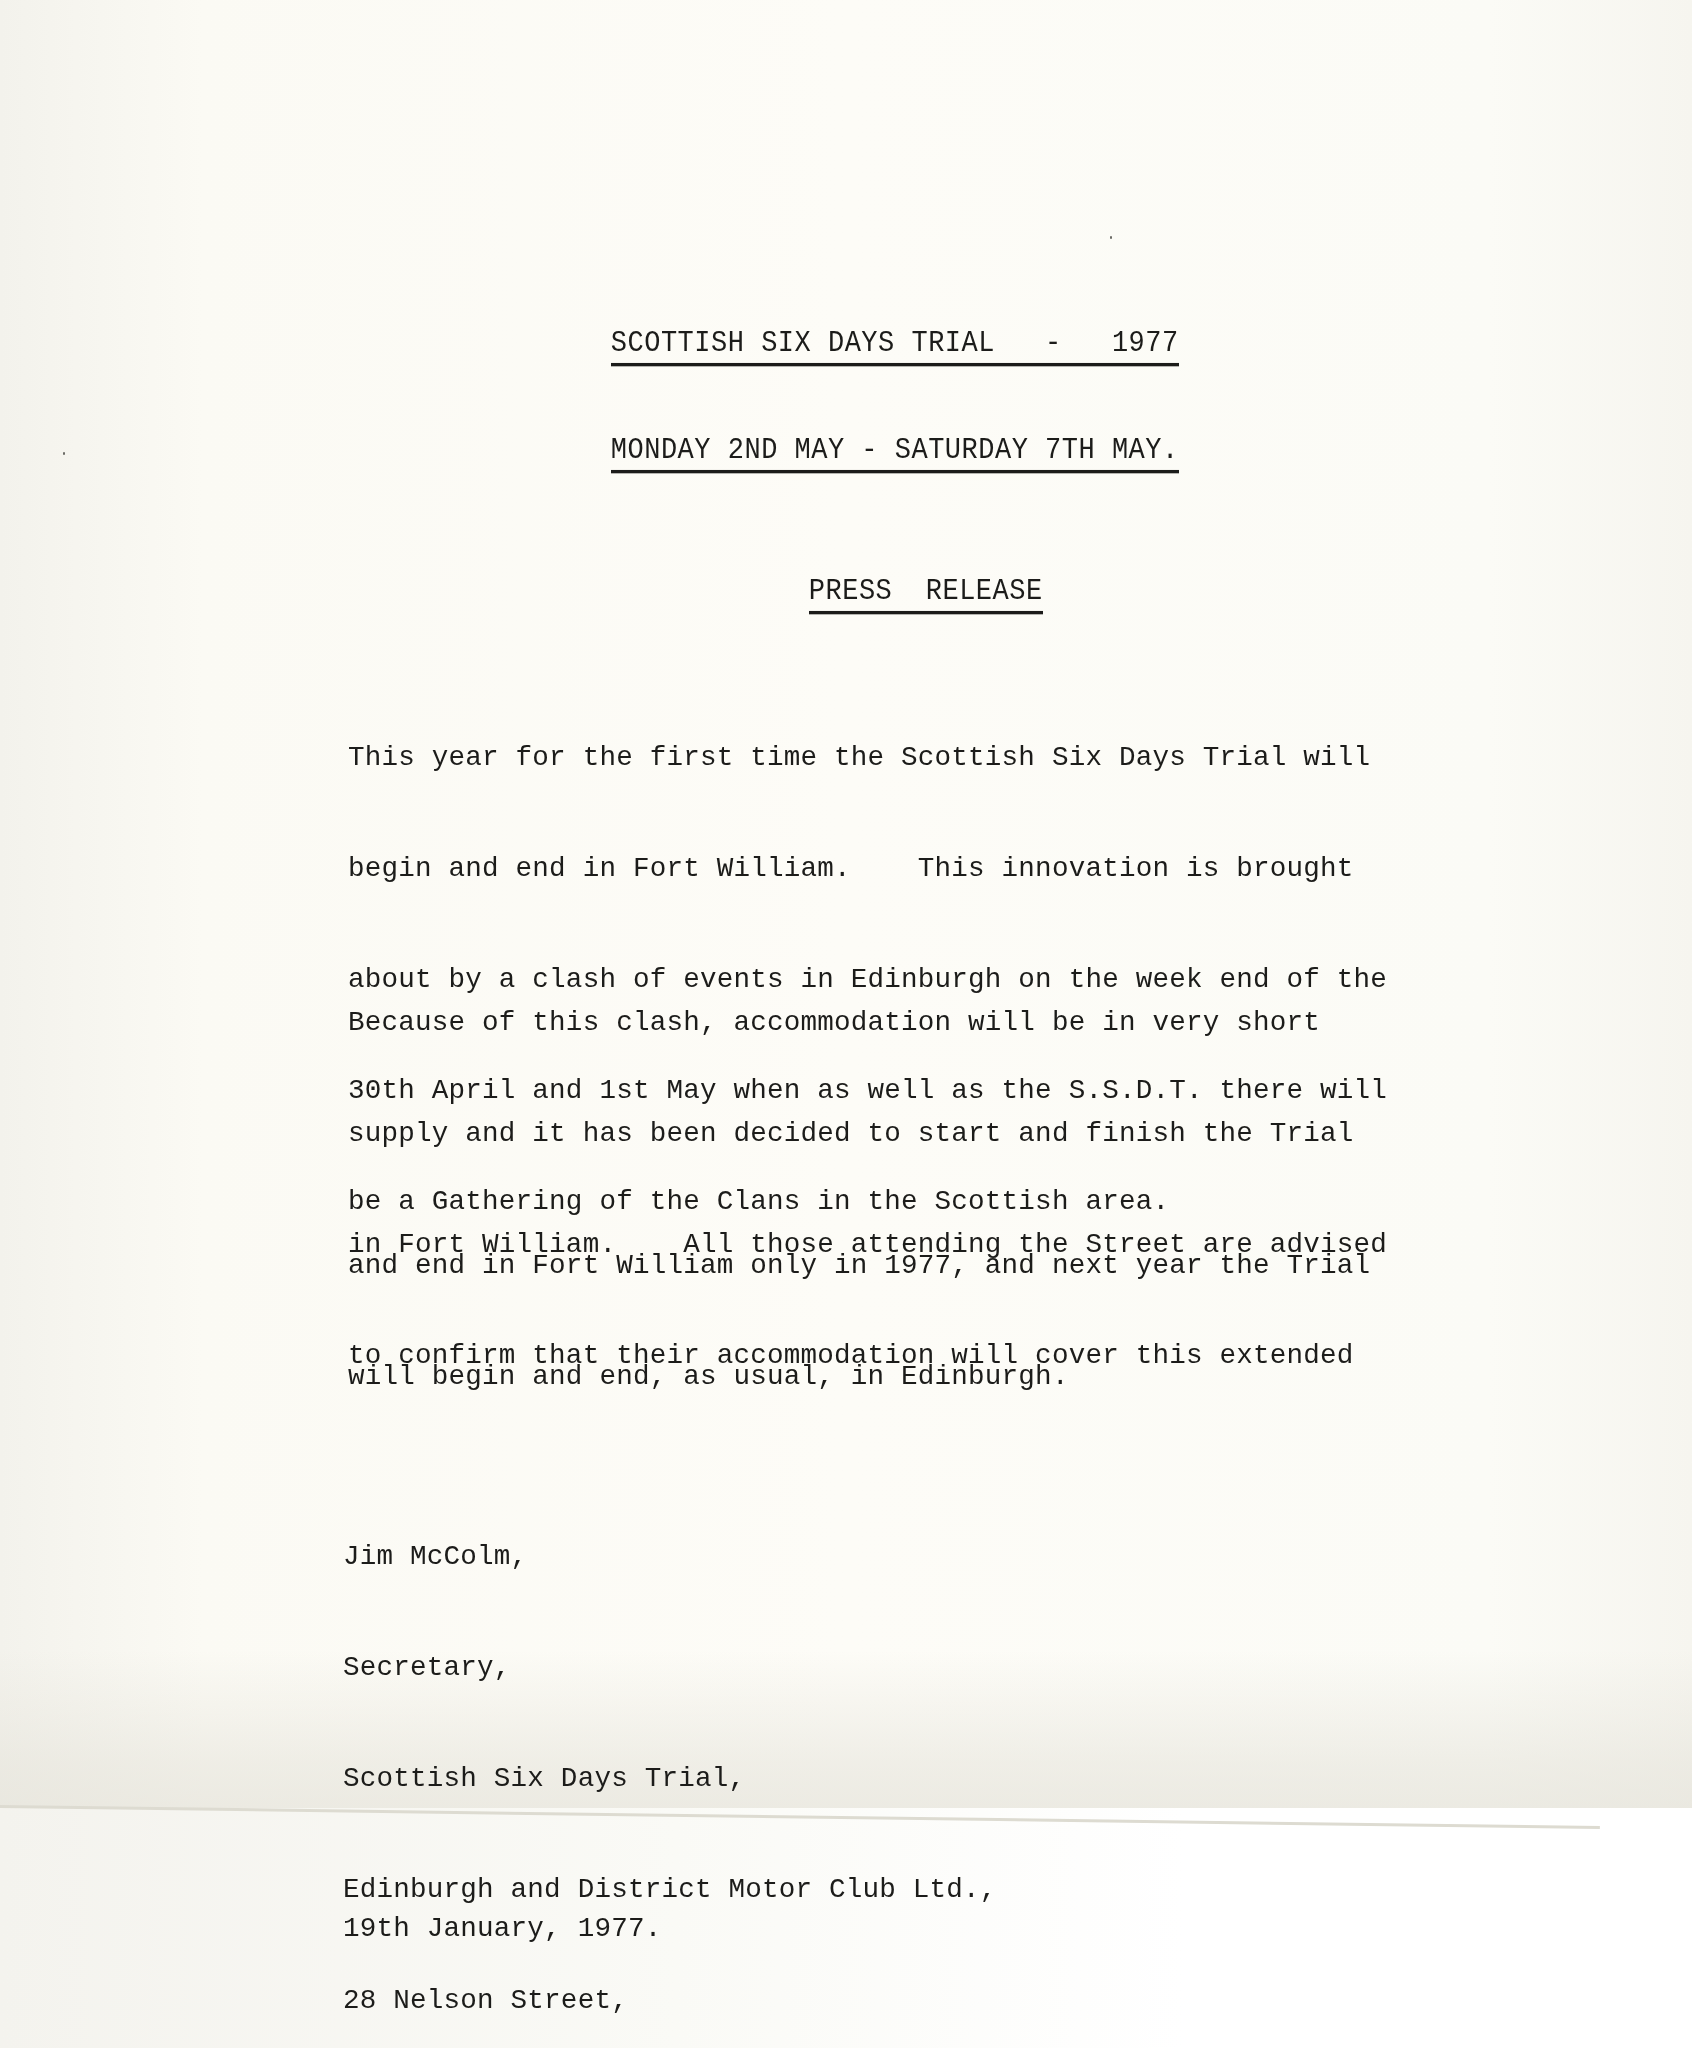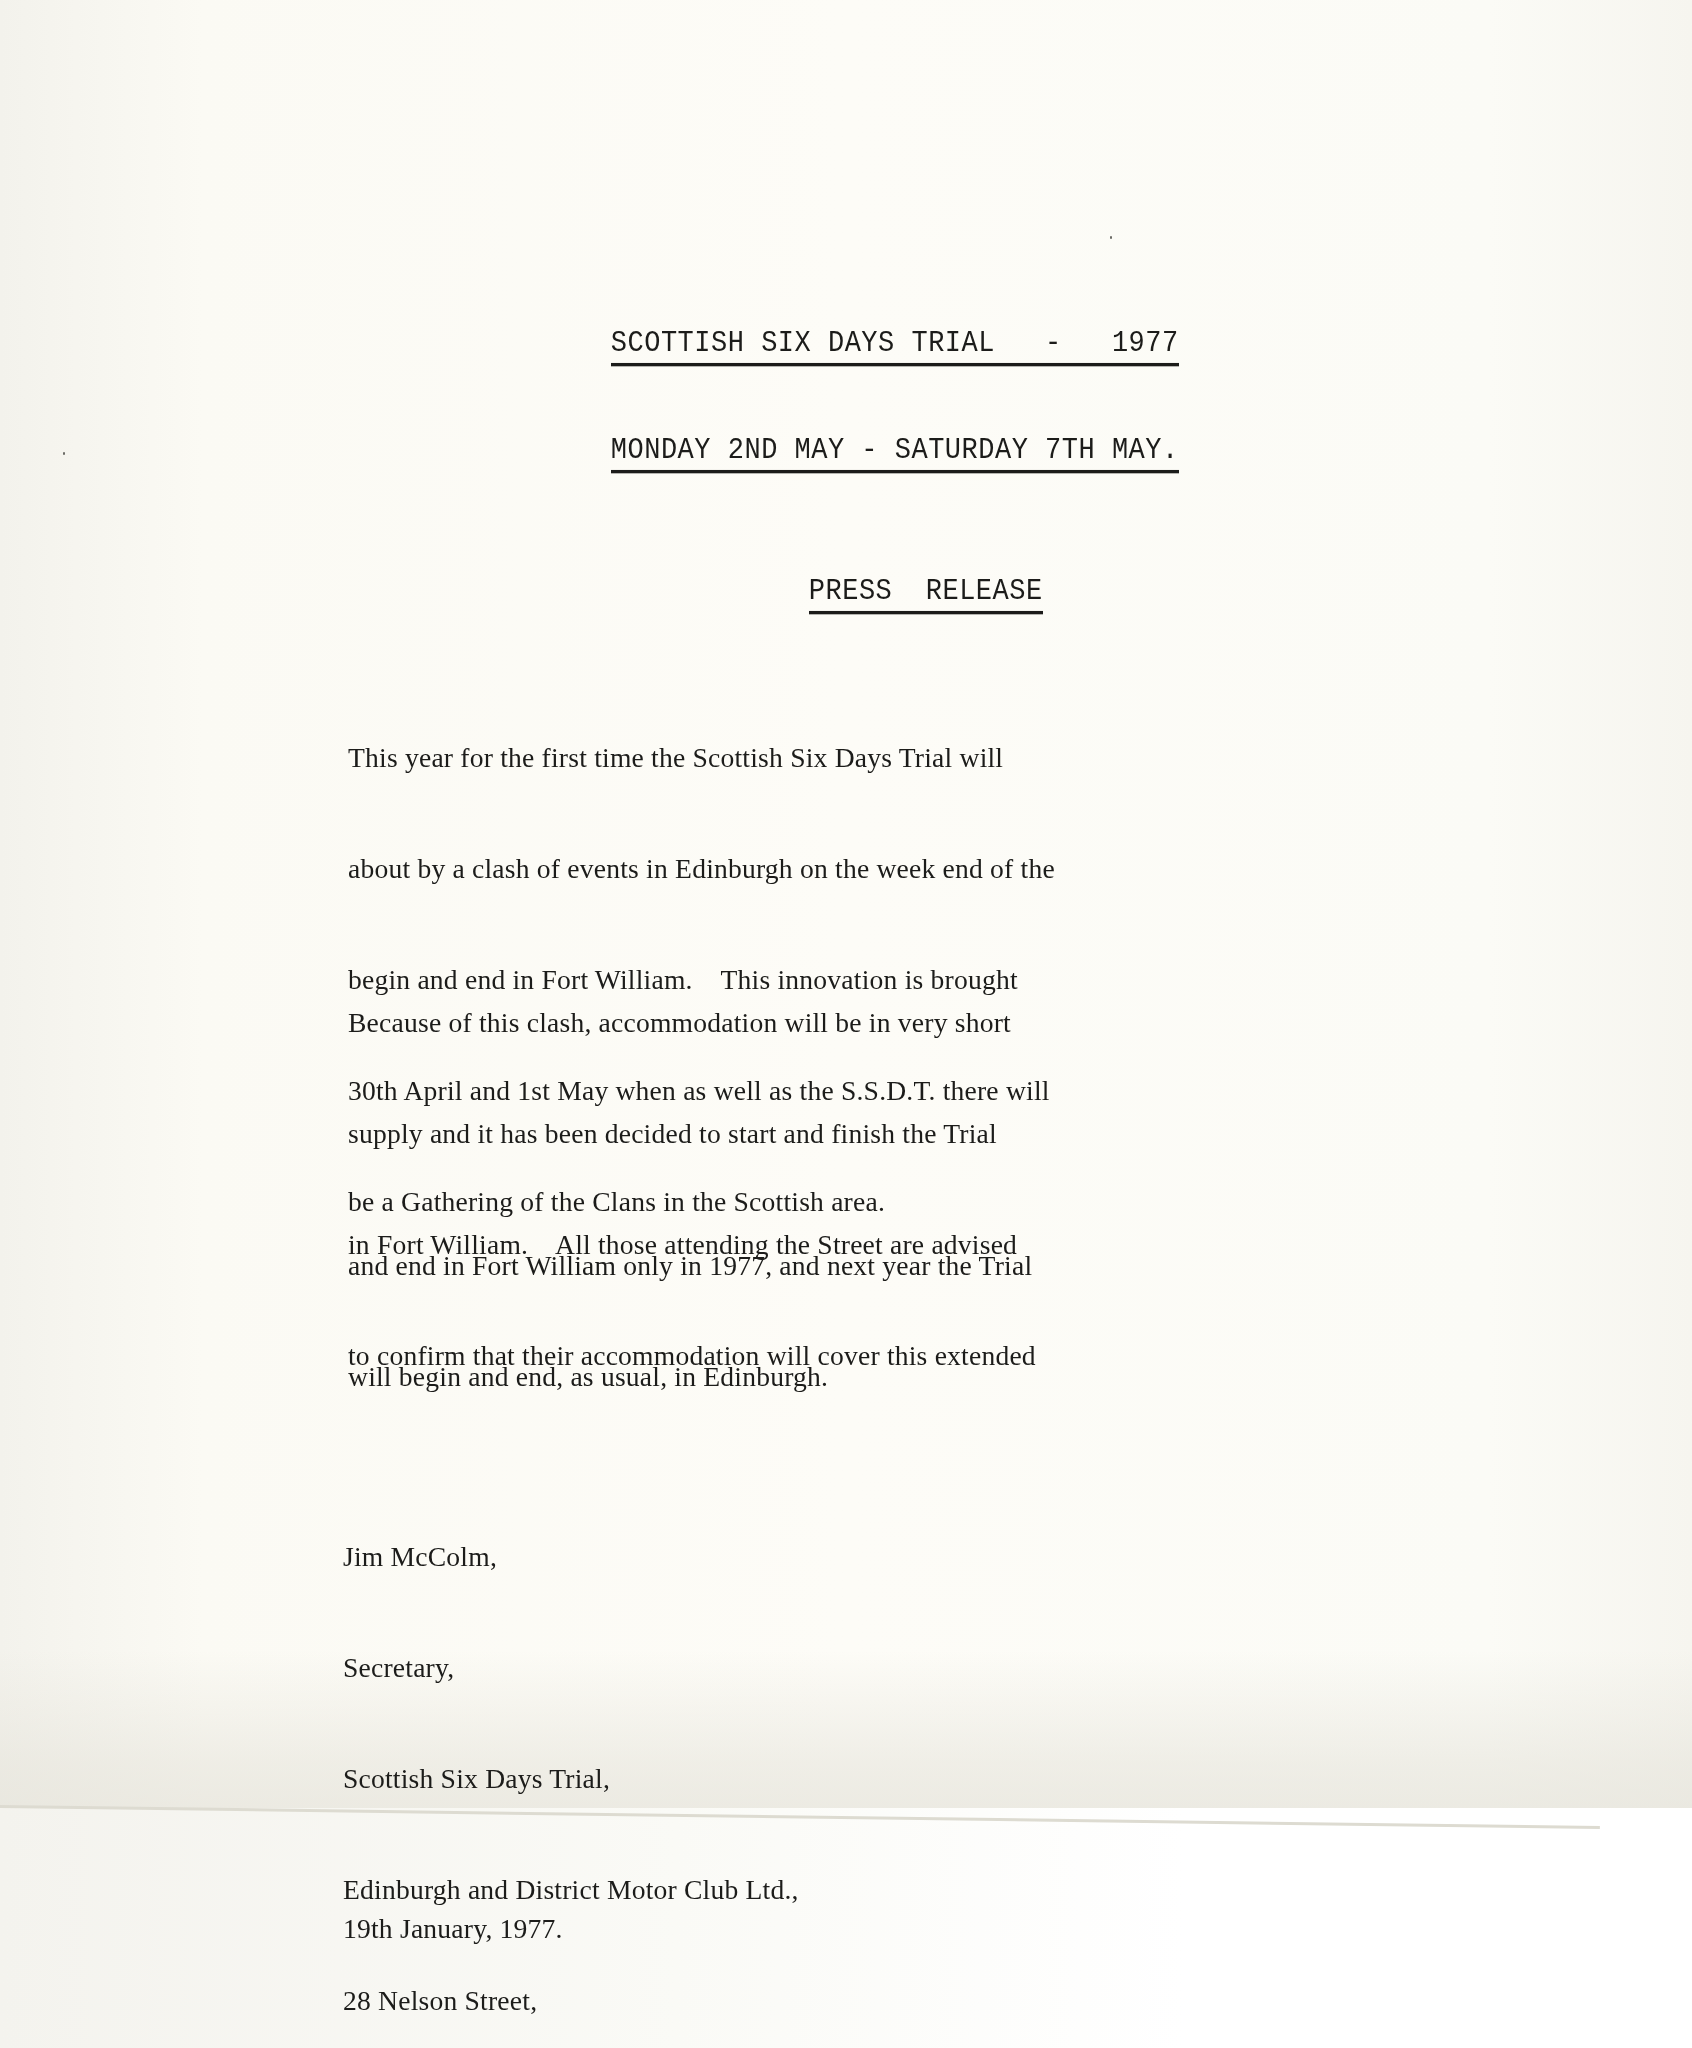--- a/index.html
+++ b/index.html
@@ -63,21 +63,21 @@
       padding-bottom: 4px;
     }
     .body-text {
       position: absolute;
       left: 348px;
       font-size: 27.6px;
       line-height: 37px;
       white-space: pre;
       letter-spacing: 0.2px;
     }
-    .para-line { display: block; font-family: Liberation Serif, serif; }
+    .para-line { display: block; }
   </style>
 </head>
 <body>
 
 <div class="paper"></div>
 <div class="fold-shadow"></div>
 <div class="lower-sheet"></div>
 <div class="fold-edge"></div>
 
 <div class="speck" style="left:1110px; top:236px;"></div>
@@ -92,22 +92,22 @@
   <div class="heading" style="left:544px; top:405px;">
     <span class="ul">MONDAY 2ND MAY - SATURDAY 7TH MAY.</span>
   </div>
 
   <div class="heading" style="left:742px; top:546px;">
     <span class="ul">PRESS  RELEASE</span>
   </div>
 
   <div class="body-text" style="top:665px;">
     <span class="para-line">This year for the first time the Scottish Six Days Trial will</span>
+    <span class="para-line">begin and end in Fort William.    This innovation is brought</span>
     <span class="para-line">about by a clash of events in Edinburgh on the week end of the</span>
-    <span class="para-line">begin and end in Fort William.    This innovation is brought</span>
     <span class="para-line">30th April and 1st May when as well as the S.S.D.T. there will</span>
     <span class="para-line">be a Gathering of the Clans in the Scottish area.</span>
   </div>
 
   <div class="body-text" style="top:930px;">
     <span class="para-line">Because of this clash, accommodation will be in very short</span>
     <span class="para-line">supply and it has been decided to start and finish the Trial</span>
     <span class="para-line">in Fort William.    All those attending the Street are advised</span>
     <span class="para-line">to confirm that their accommodation will cover this extended</span>
   </div>

